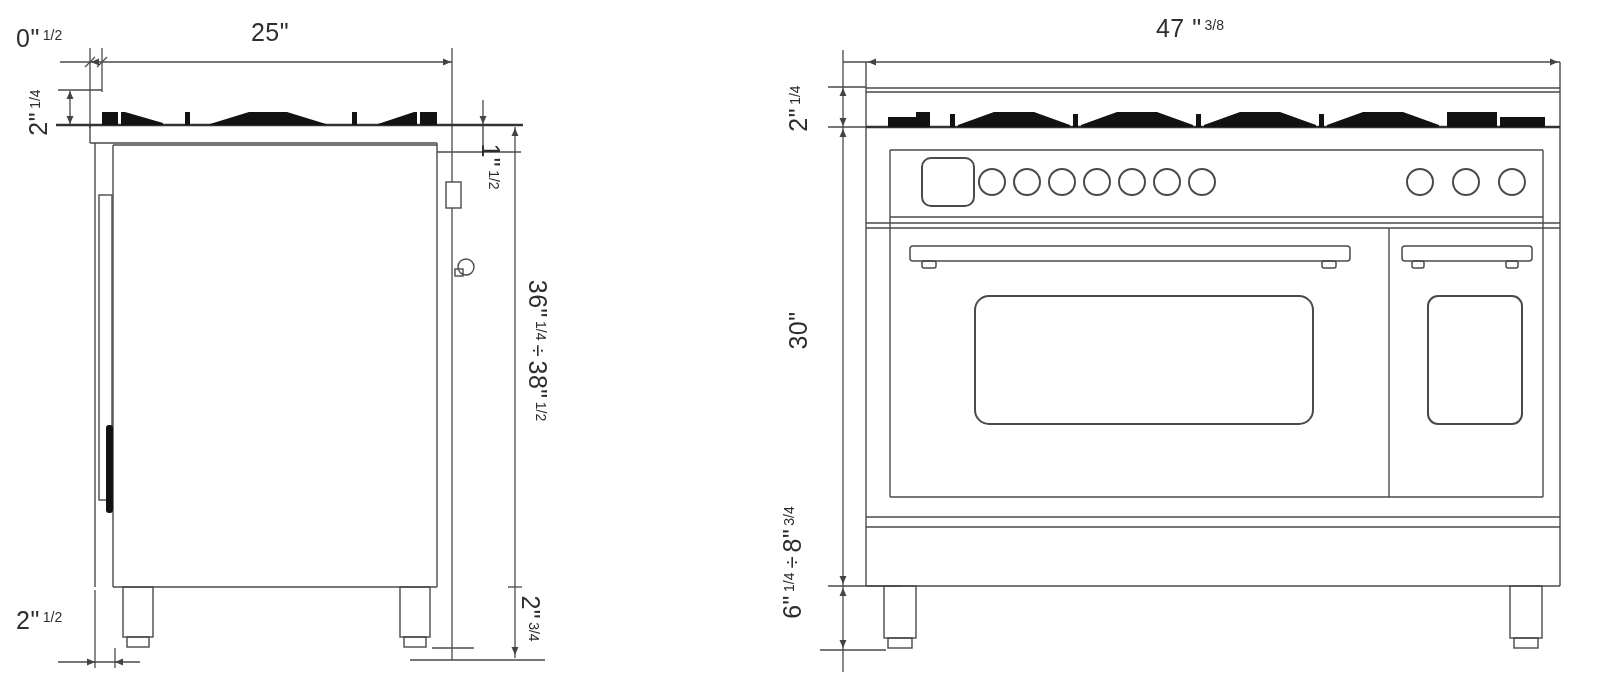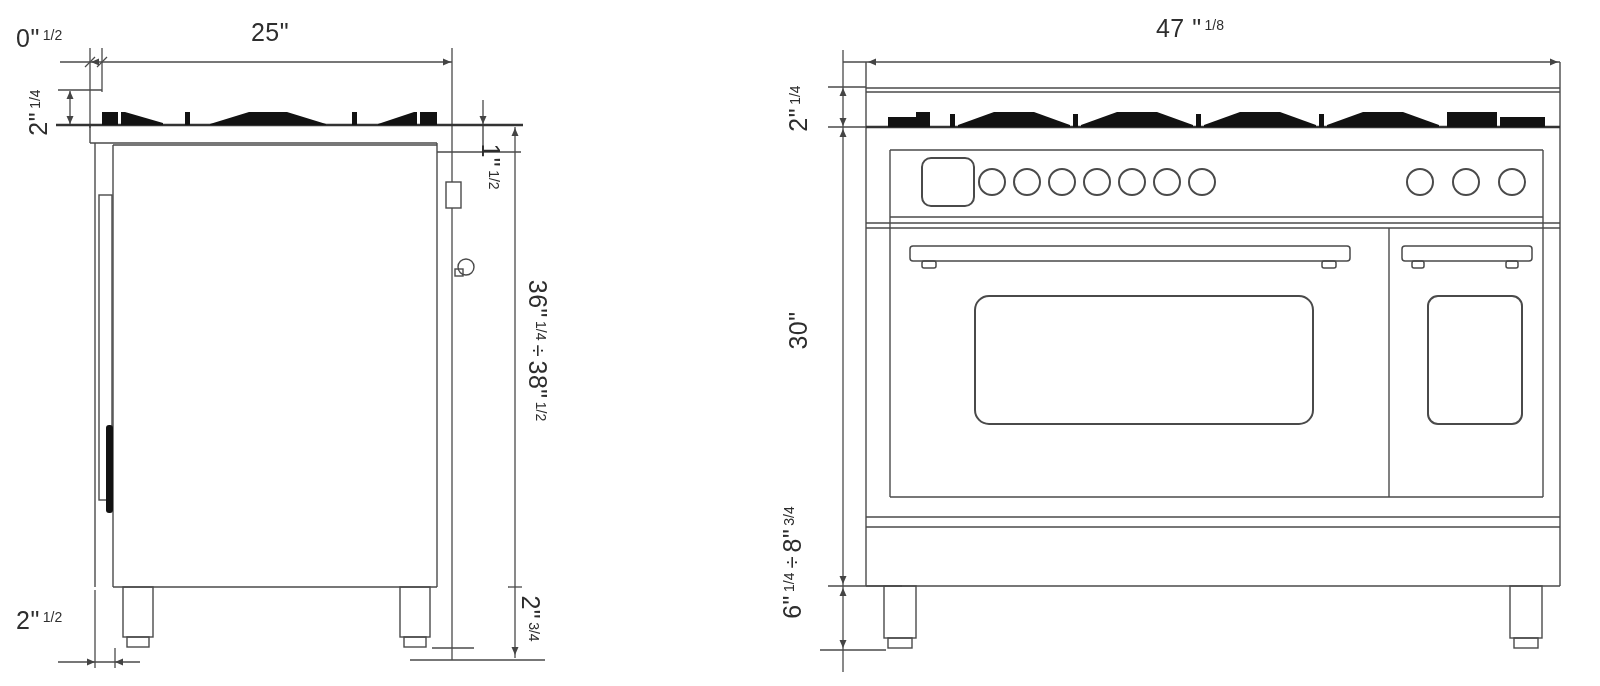--- a/index.html
+++ b/index.html
@@ -234,21 +234,21 @@
     <span class="dim-big">2"</span><span class="dim-small">1/2</span>
   </div>
 
   <div class="vbox" style="left:498px;top:558px;width:64px;height:120px;">
     <div class="rot-cw">
       <span class="dim-big">2"</span><span class="dim-small">3/4</span>
     </div>
   </div>
 
   <div class="dim-label center" style="left:1080px;top:14px;width:220px;">
-    <span class="dim-big">47 "</span><span class="dim-small">1/8</span>
+    <span class="dim-big">47 "</span><span class="dim-small">3/8</span>
   </div>
 
   <div class="vbox" style="left:766px;top:56px;width:64px;height:104px;">
     <div class="rot-ccw">
       <span class="dim-big">2"</span><span class="dim-small">1/4</span>
     </div>
   </div>
 
   <div class="vbox" style="left:766px;top:268px;width:64px;height:124px;">
     <div class="rot-ccw">

